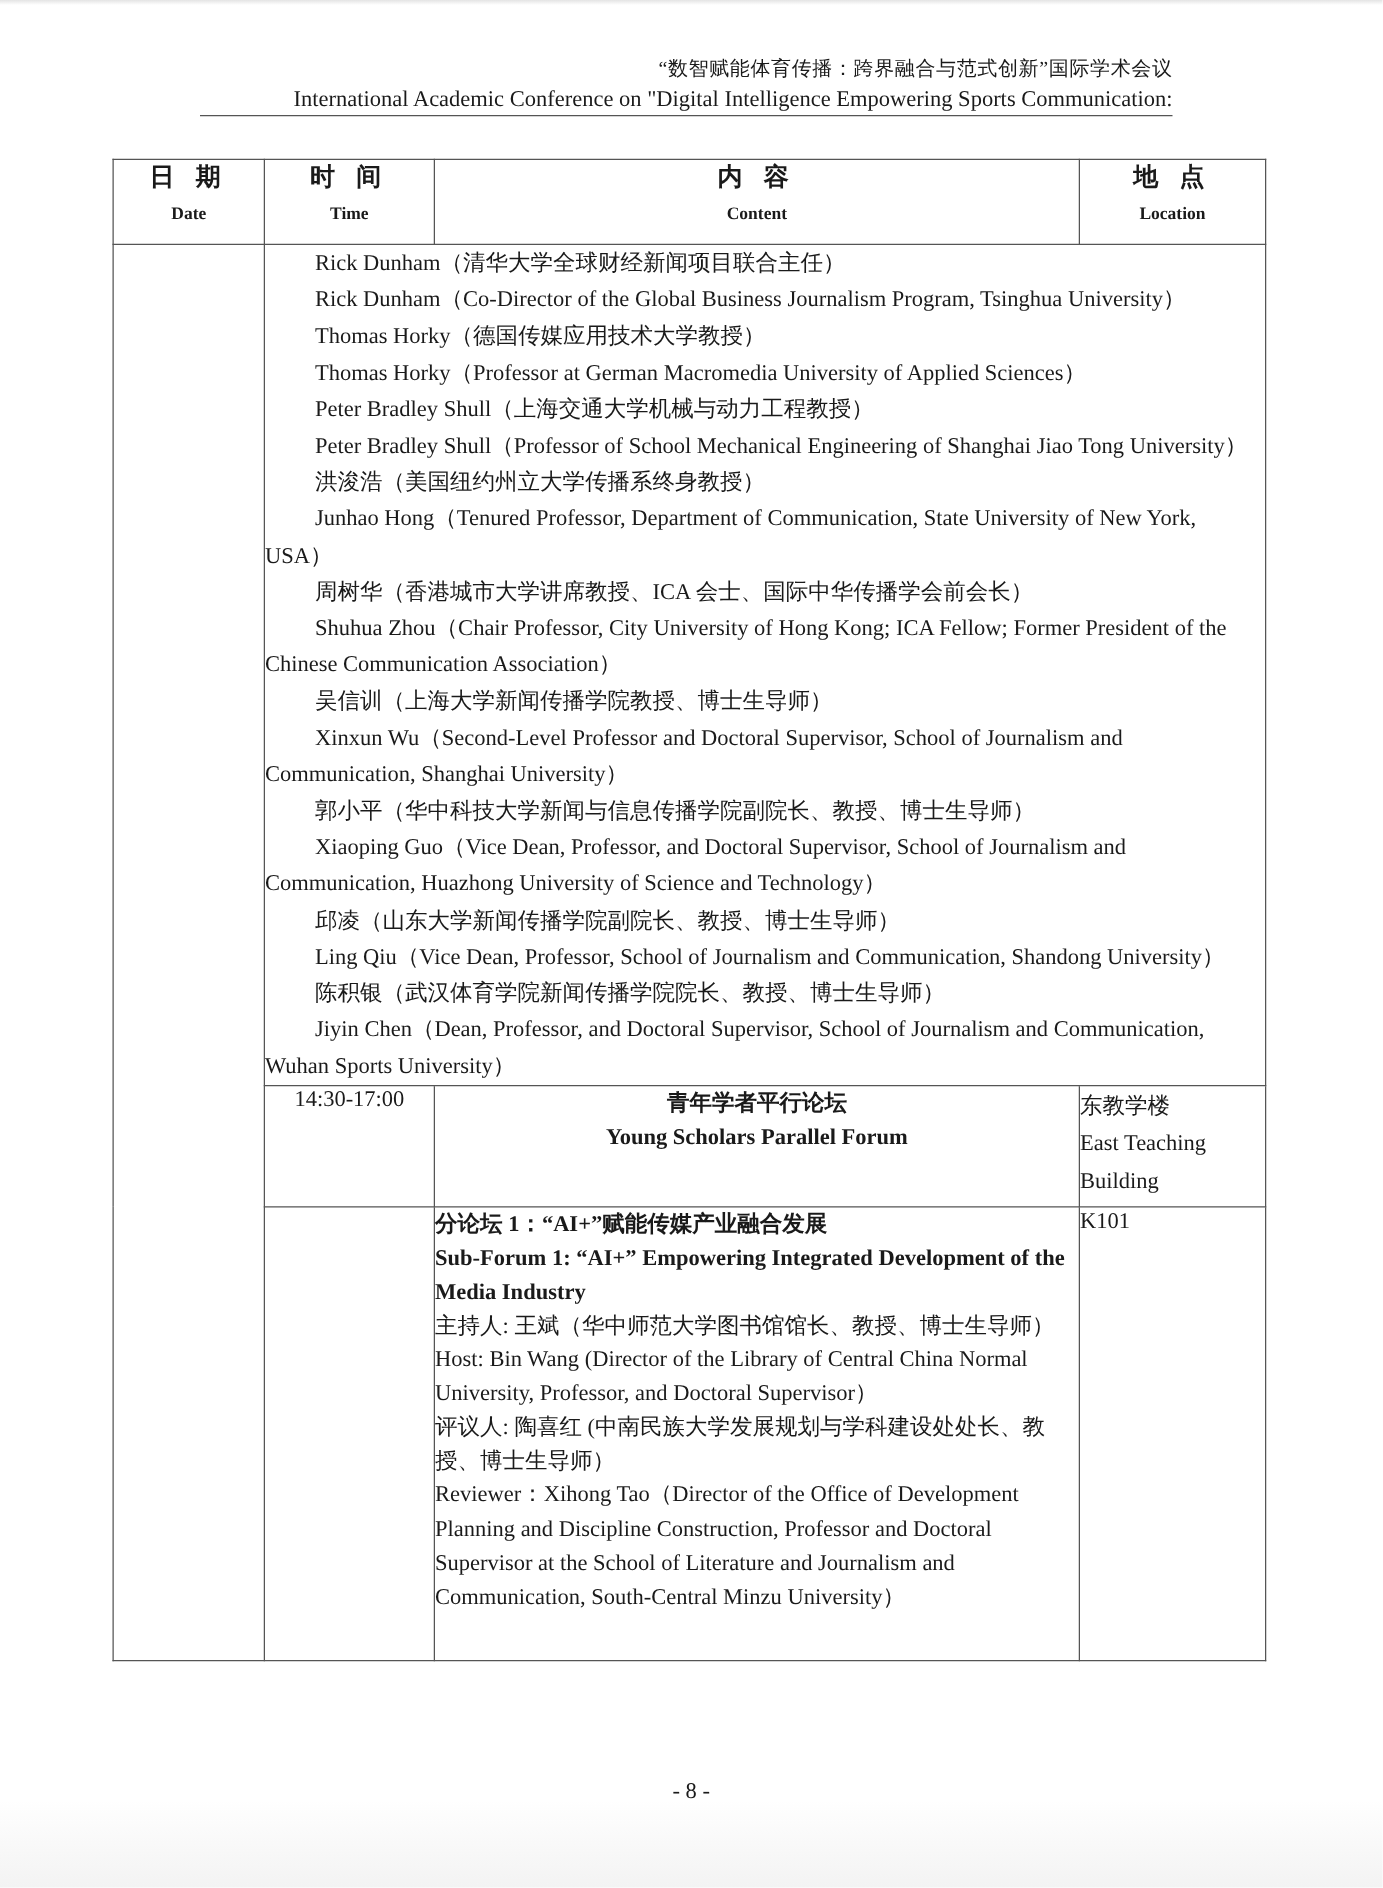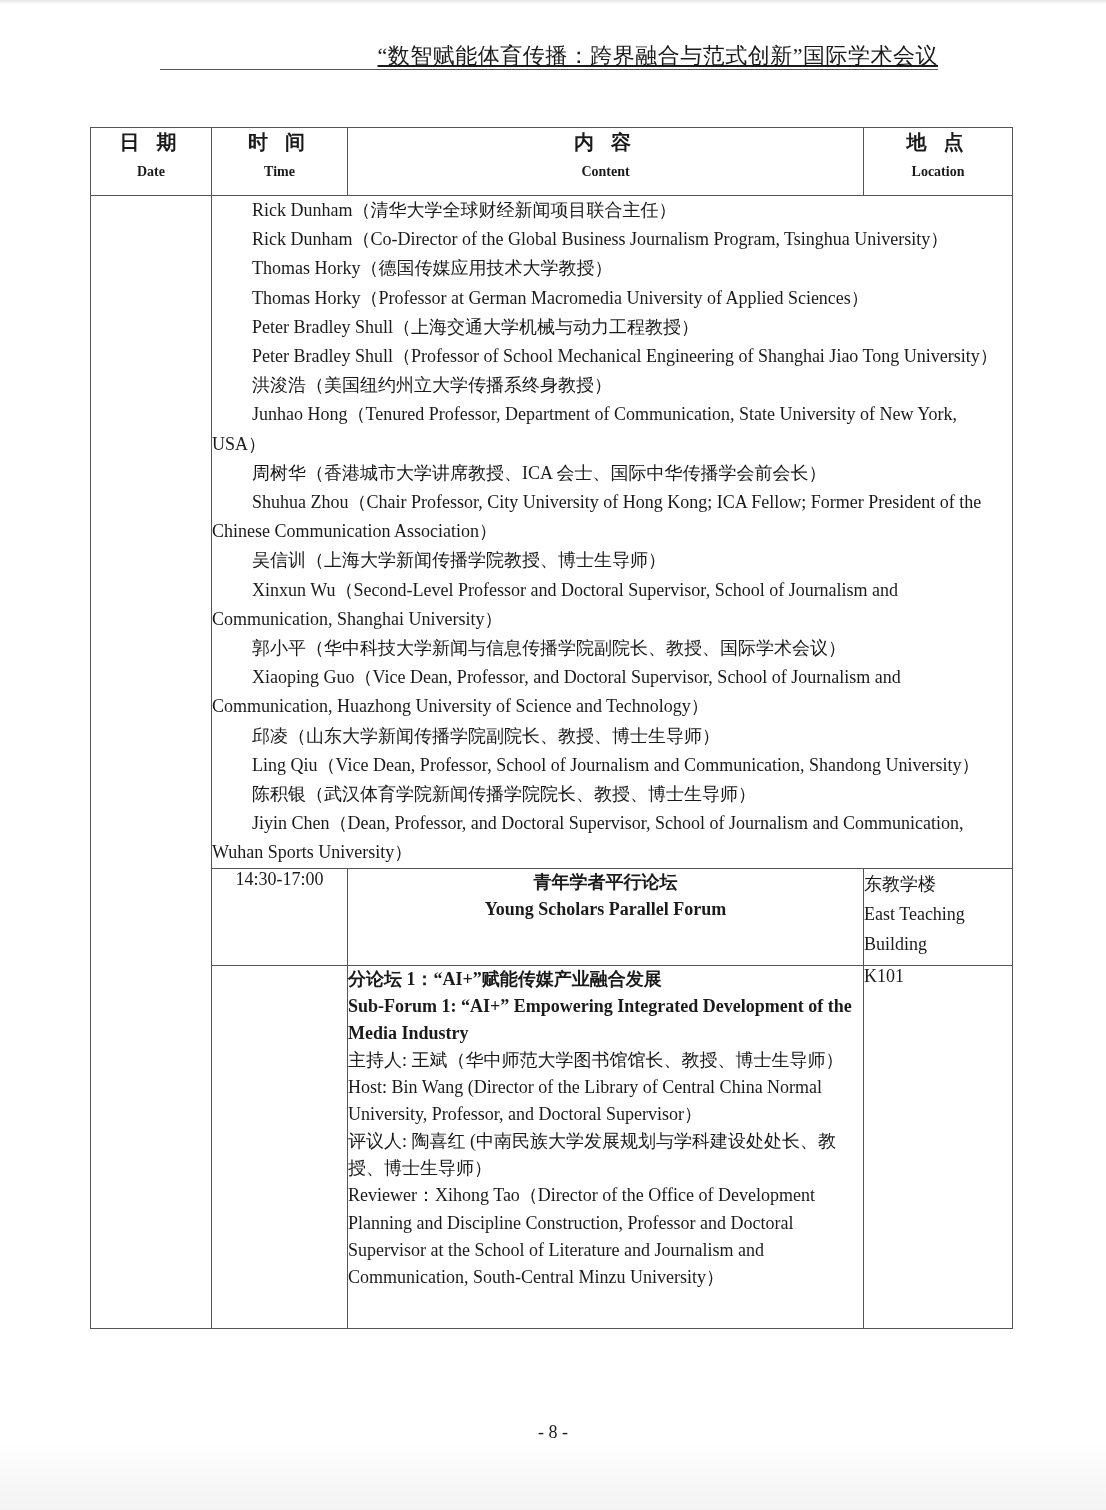--- a/index.html
+++ b/index.html
@@ -30,24 +30,23 @@
   .header {
     position: absolute;
     left: 160px;
     top: 44px;
     width: 778px;
     text-align: right;
     border-bottom: 1.5px solid #555;
     padding-bottom: 1px;
   }
   .header .zh {
-    font-size: 22px;
+    font-size: 16px;
     line-height: 24px;
     letter-spacing: 0.5px;
-    text-decoration: underline;
   }
   .header .en {
     font-size: 18px;
     line-height: 23px;
   }
 
   table.schedule {
     position: absolute;
     left: 90px;
     top: 127px;
@@ -124,20 +123,21 @@
     font-size: 18px;
   }
 </style>
 </head>
 <body>
 
 <div class="top-edge"></div>
 
 <div class="header">
   <div class="zh">“数智赋能体育传播：跨界融合与范式创新”国际学术会议</div>
+  <div class="en">International Academic Conference on "Digital Intelligence Empowering Sports Communication:</div>
 </div>
 
 <table class="schedule">
   <colgroup>
     <col style="width:121px">
     <col style="width:136px">
     <col style="width:516px">
     <col style="width:149px">
   </colgroup>
   <tbody>
@@ -168,21 +168,21 @@
       <div class="speaker-line">Thomas Horky（德国传媒应用技术大学教授）</div>
       <div class="speaker-line">Thomas Horky（Professor at German Macromedia University of Applied Sciences）</div>
       <div class="speaker-line">Peter Bradley Shull（上海交通大学机械与动力工程教授）</div>
       <div class="speaker-line">Peter Bradley Shull（Professor of School Mechanical Engineering of Shanghai Jiao Tong University）</div>
       <div class="speaker-line">洪浚浩（美国纽约州立大学传播系终身教授）</div>
       <div class="speaker-line">Junhao Hong（Tenured Professor, Department of Communication, State University of New York, USA）</div>
       <div class="speaker-line">周树华（香港城市大学讲席教授、ICA 会士、国际中华传播学会前会长）</div>
       <div class="speaker-line">Shuhua Zhou（Chair Professor, City University of Hong Kong; ICA Fellow; Former President of the Chinese Communication Association）</div>
       <div class="speaker-line">吴信训（上海大学新闻传播学院教授、博士生导师）</div>
       <div class="speaker-line">Xinxun Wu（Second-Level Professor and Doctoral Supervisor, School of Journalism and Communication, Shanghai University）</div>
-      <div class="speaker-line">郭小平（华中科技大学新闻与信息传播学院副院长、教授、国际学术会议）</div>
+      <div class="speaker-line">郭小平（华中科技大学新闻与信息传播学院副院长、教授、博士生导师）</div>
       <div class="speaker-line">Xiaoping Guo（Vice Dean, Professor, and Doctoral Supervisor, School of Journalism and Communication, Huazhong University of Science and Technology）</div>
       <div class="speaker-line">邱凌（山东大学新闻传播学院副院长、教授、博士生导师）</div>
       <div class="speaker-line">Ling Qiu（Vice Dean, Professor, School of Journalism and Communication, Shandong University）</div>
       <div class="speaker-line">陈积银（武汉体育学院新闻传播学院院长、教授、博士生导师）</div>
       <div class="speaker-line">Jiyin Chen（Dean, Professor, and Doctoral Supervisor, School of Journalism and Communication, Wuhan Sports University）</div>
     </td>
   </tr>
 
   <tr>
     <td class="time-cell">14:30-17:00</td>

